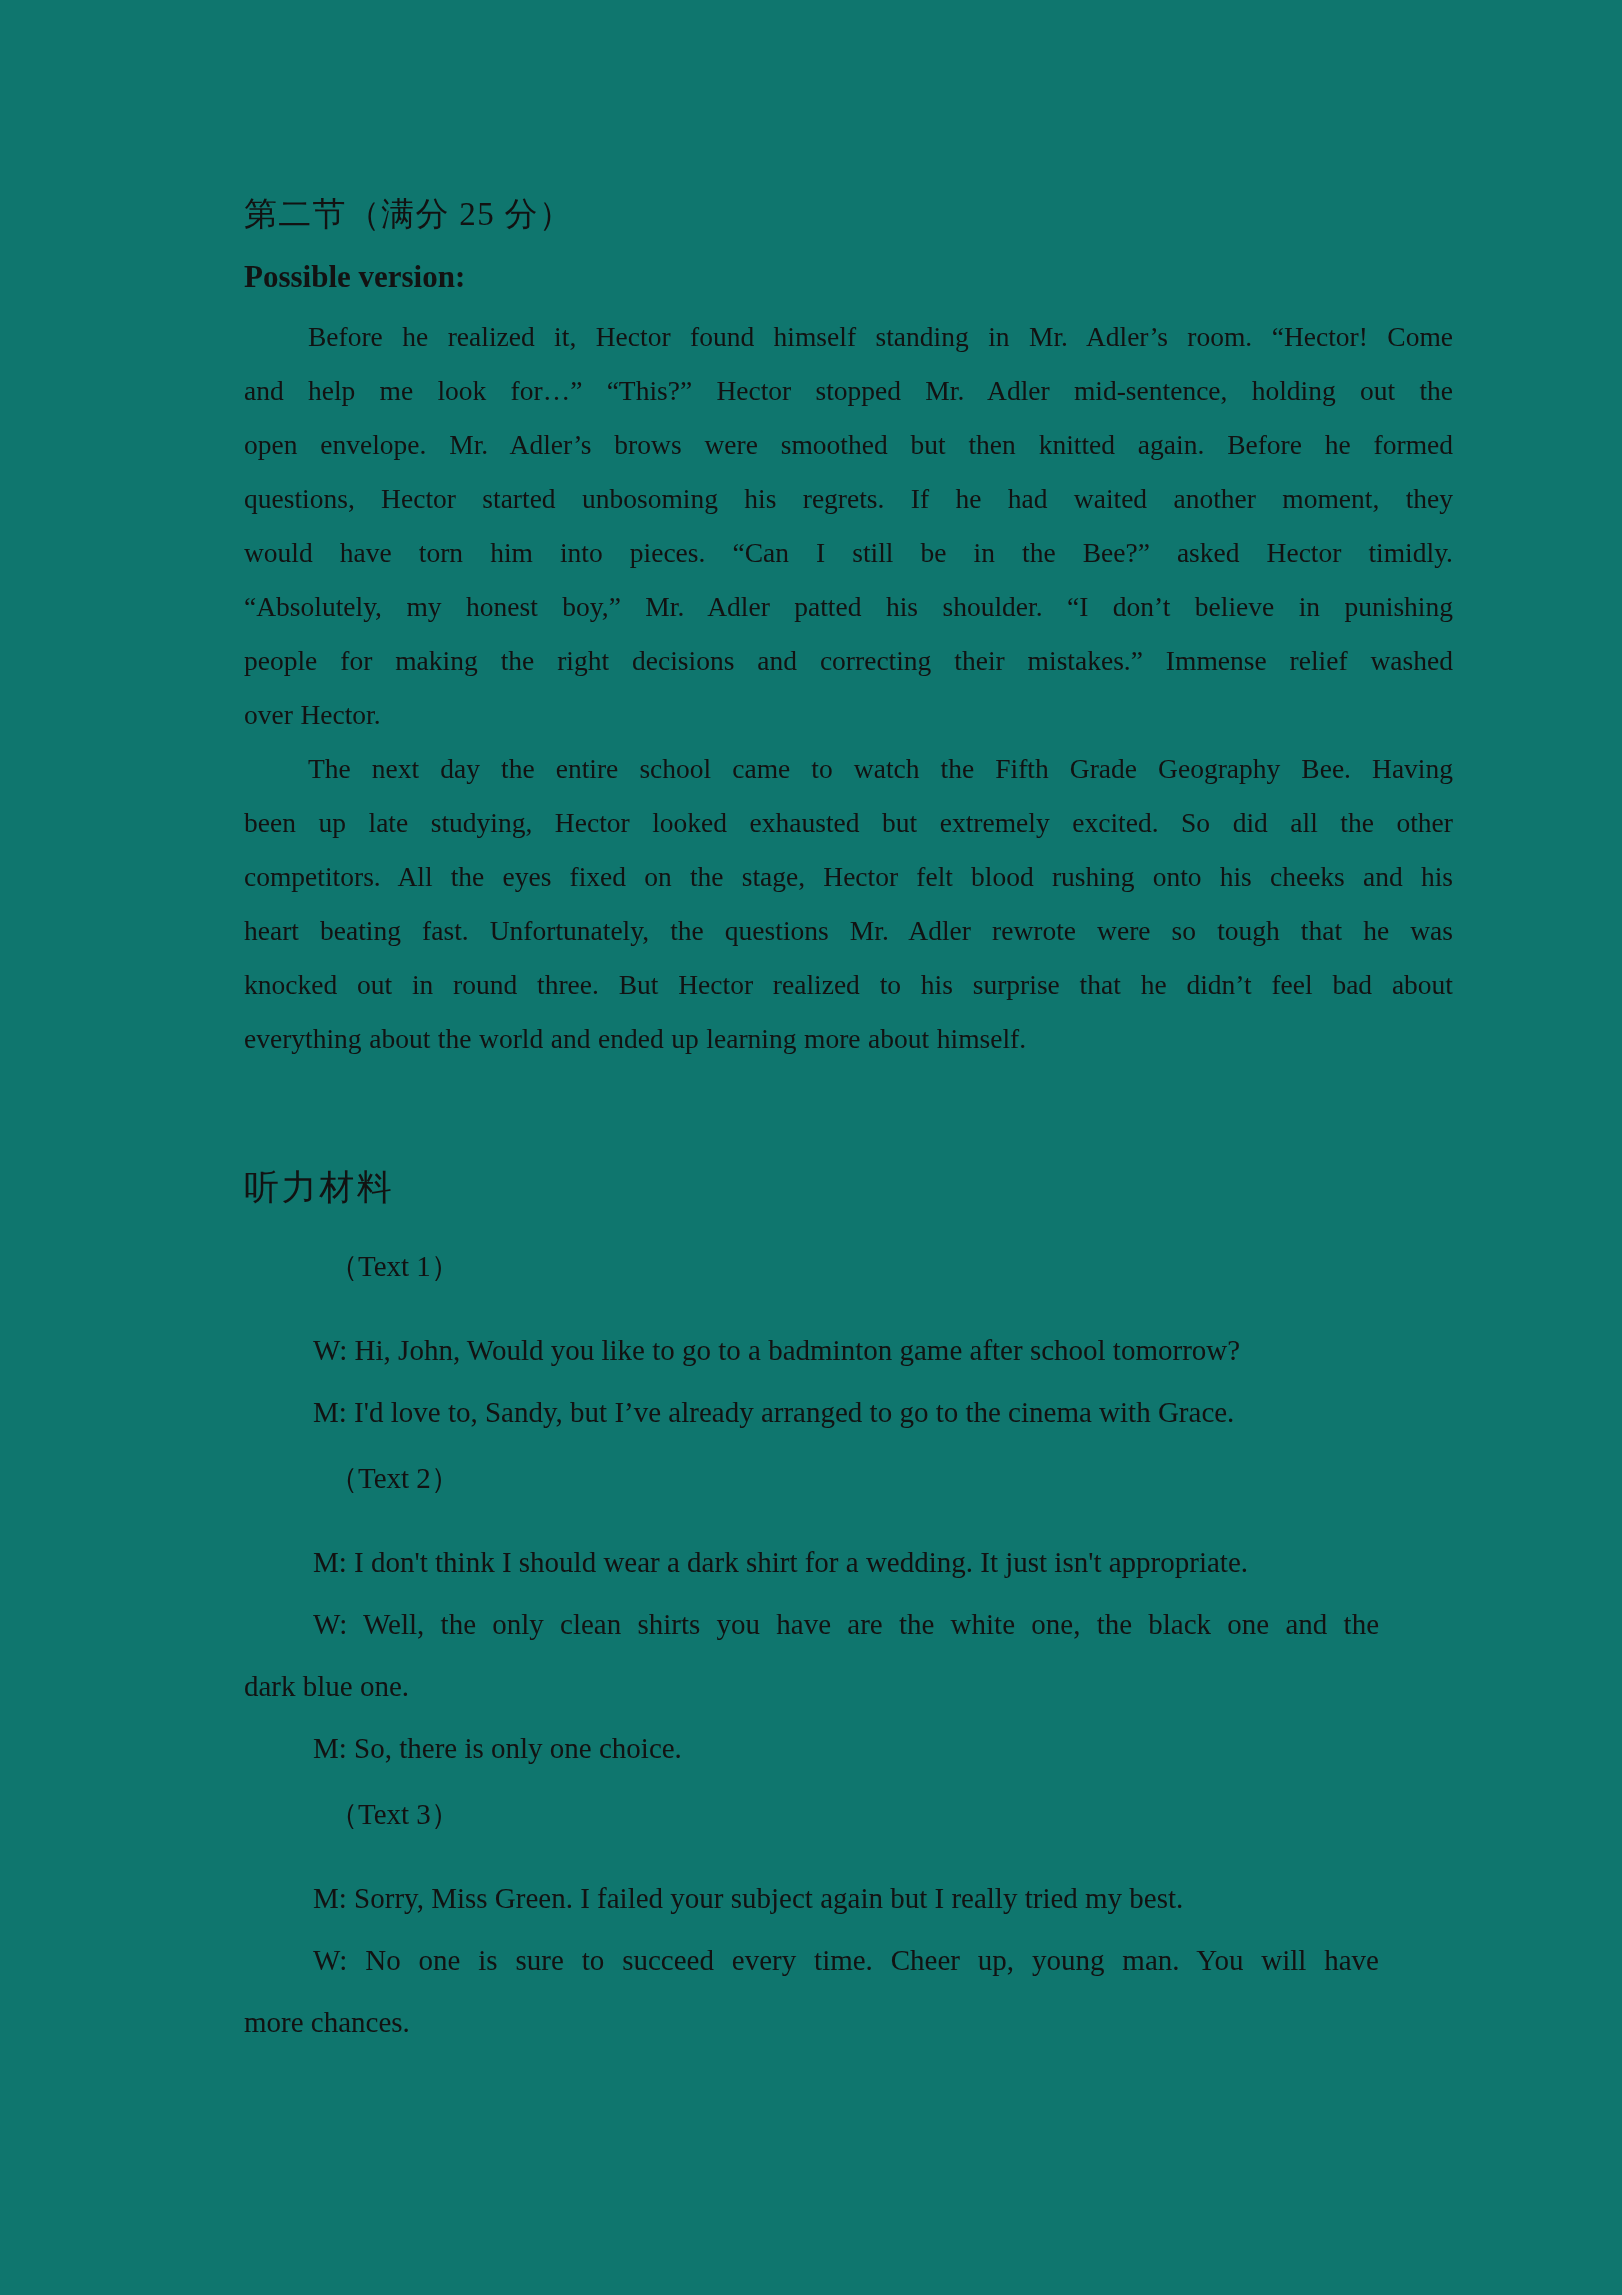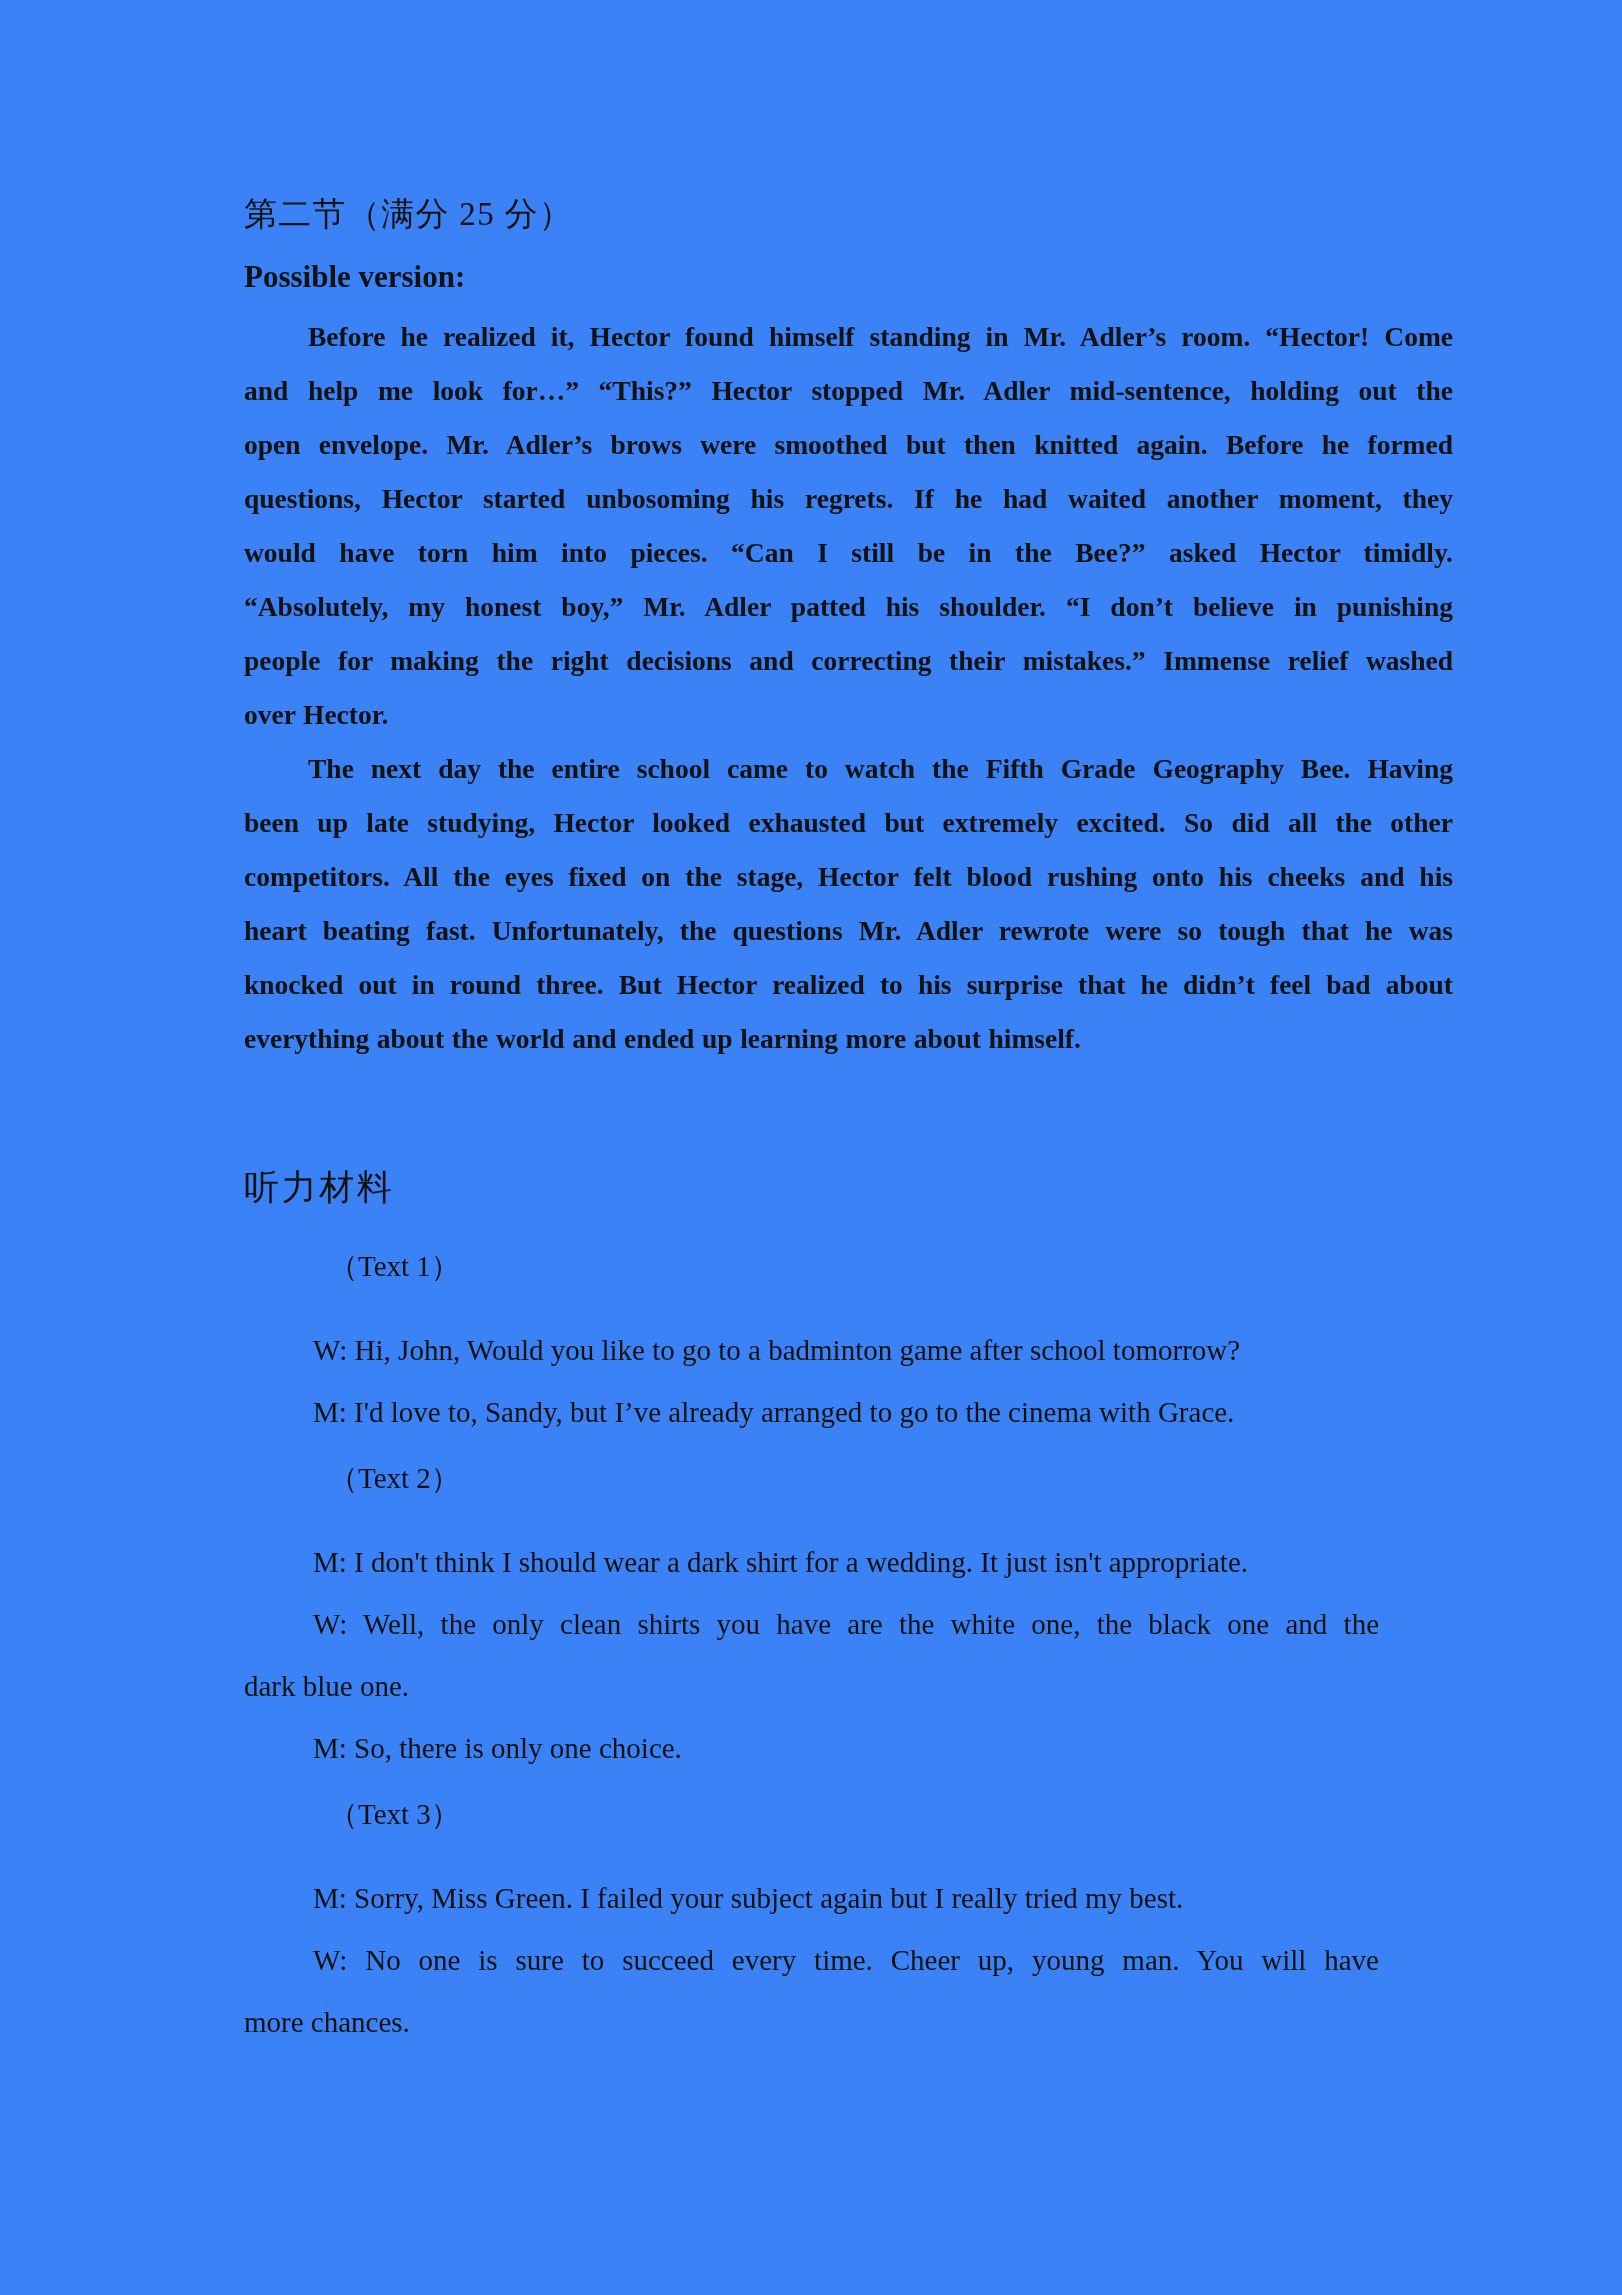--- a/index.html
+++ b/index.html
@@ -4,21 +4,21 @@
 <style>
   html, body {
     margin: 0;
     padding: 0;
     background: #ffffff;
   }
   .page {
     position: relative;
     width: 1623px;
     height: 2295px;
-    background: #3b82f6;
+    background: #0f766e;
     color: #121212;
     font-family: "Liberation Serif", "DejaVu Serif", serif;
     overflow: hidden;
   }
   .content {
     position: absolute;
     left: 244px;
     top: 0;
     width: 1209px;
   }
@@ -31,21 +31,20 @@
   }
   .pv-label {
     margin-top: 23.6px;
     font-size: 31px;
     line-height: 37px;
     font-weight: 700;
   }
   .essay {
     margin-top: 15.7px;
     font-size: 27.5px;
-    font-weight: bold;
   }
   .essay-line {
     line-height: 54px;
     text-align: justify;
     text-align-last: justify;
     word-spacing: 0.7px;
   }
   .essay-line.para-first {
     text-indent: 64px;
   }

